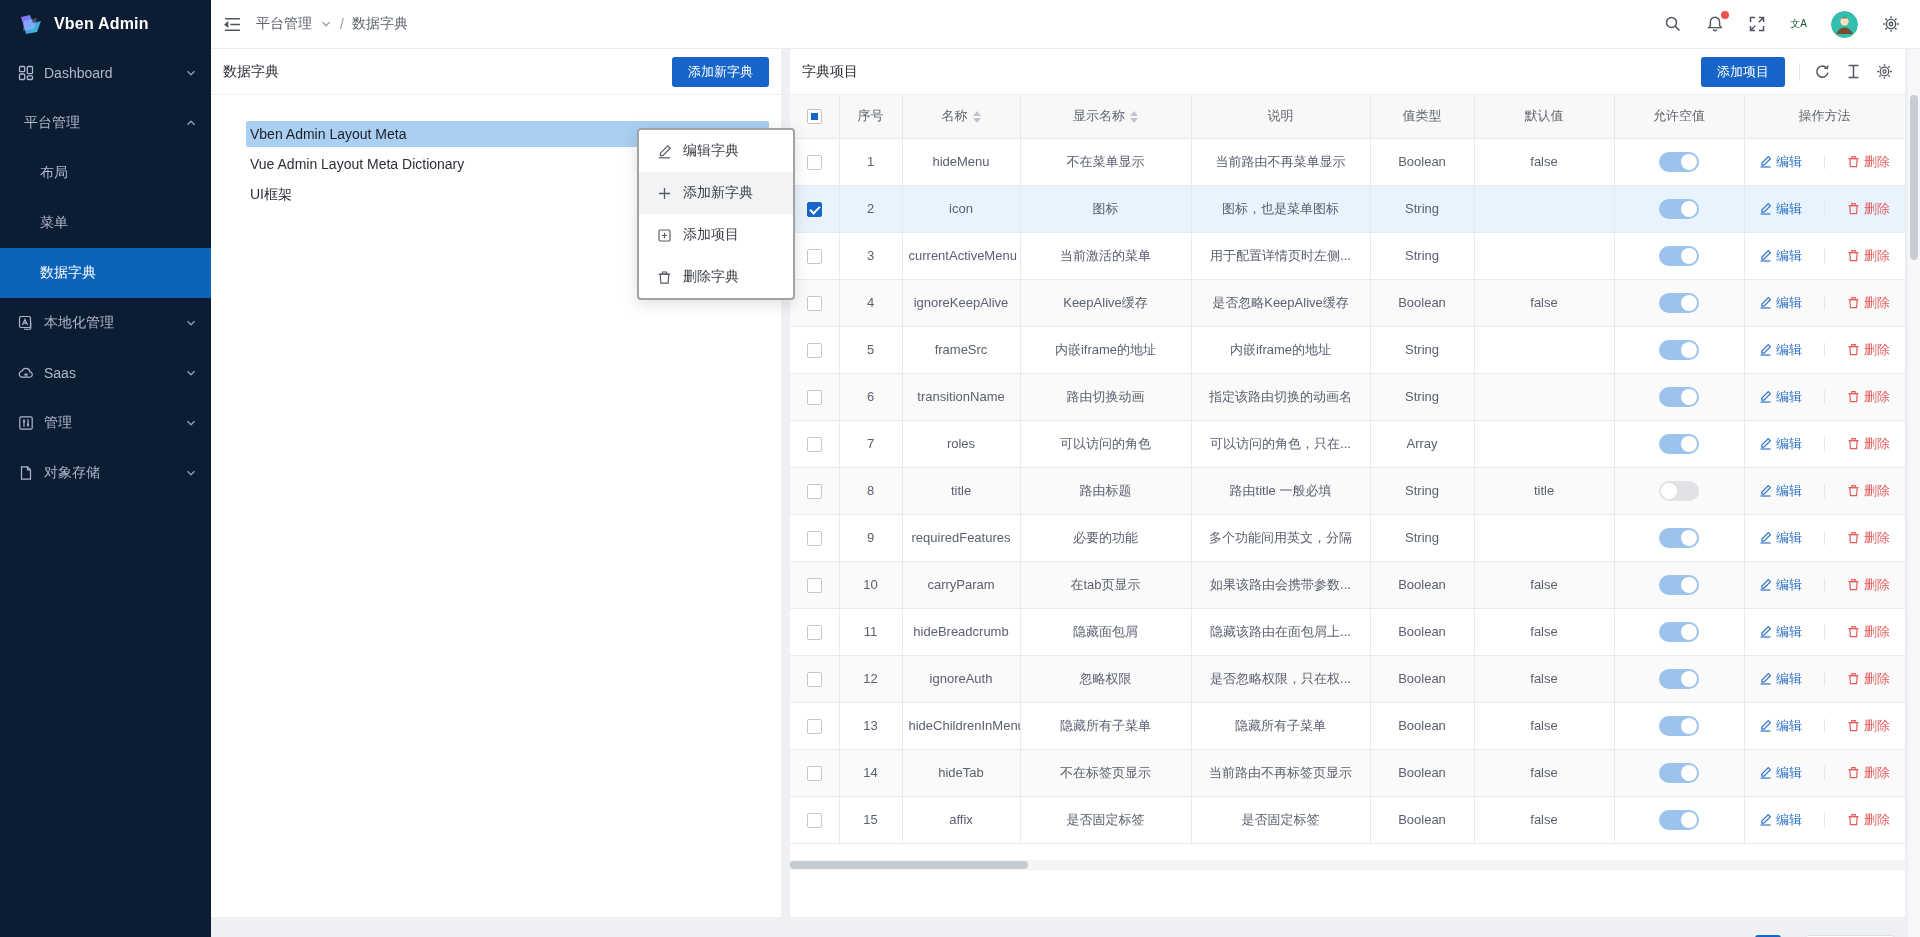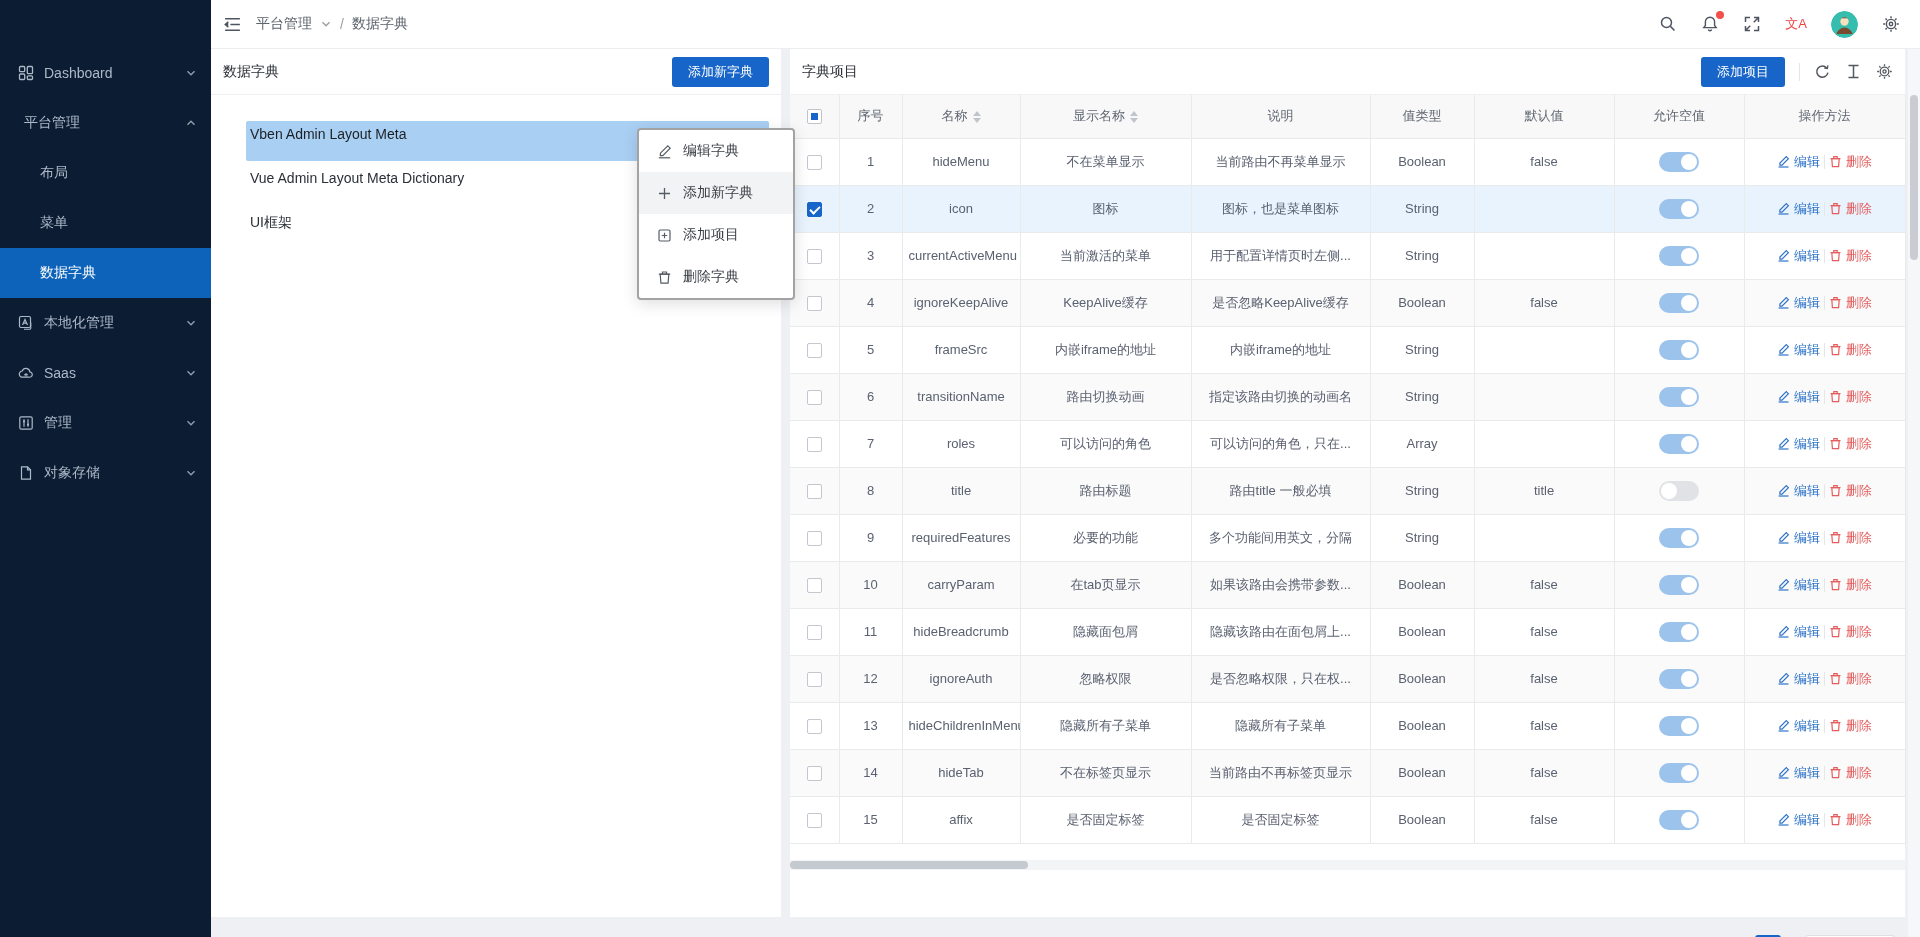--- a/index.html
+++ b/index.html
@@ -22,38 +22,38 @@
   .chev.up{transform:rotate(180deg);}
 
   
   .topbar{position:absolute;left:211px;top:0;right:0;height:49px;background:#fff;border-bottom:1px solid #ebedf0;
     display:flex;align-items:center;padding:0 20px 0 12px;box-sizing:border-box;z-index:4;}
   .crumb{display:flex;align-items:center;gap:8px;margin-left:14px;color:#5d646c;font-size:14px;}
   .crumb .sep{color:#9aa0a6;}
   .tb-icons{margin-left:auto;display:flex;align-items:center;gap:24px;}
   .tb-icon{position:relative;width:18px;height:18px;color:#4e5560;cursor:pointer;}
   .tb-icon .dot{position:absolute;top:-4px;right:-5px;width:8px;height:8px;border-radius:50%;background:#f1504c;}
-  .translate-glyph{font-size:13px;color:#ef4444;line-height:18px;white-space:nowrap;cursor:pointer;}
+  .translate-glyph{font-size:10px;color:#14532d;line-height:18px;white-space:nowrap;cursor:pointer;}
   .avatar{width:27px;height:27px;border-radius:50%;overflow:hidden;cursor:pointer;}
 
   
   .panel{position:absolute;top:49px;background:#fff;height:868px;box-sizing:border-box;}
   .left-panel{left:211px;width:570px;}
   .right-panel{left:790px;width:1115px;}
   .panel-hd{height:46px;display:flex;align-items:center;padding:0 12px;border-bottom:1px solid #f0f0f2;box-sizing:border-box;}
   .panel-title{font-size:14px;color:#2b2f36;font-weight:500;}
   .btn-primary{margin-left:auto;background:#1765c8;color:#fff;border:none;border-radius:3px;height:30px;padding:0 16px;
     font-size:13px;font-family:inherit;cursor:pointer;white-space:nowrap;}
   .hd-tools{display:flex;align-items:center;gap:14px;margin-left:14px;}
   .hd-sep{width:1px;height:18px;background:#e3e6ea;}
   .tool-icon{width:17px;height:17px;color:#54595f;cursor:pointer;}
 
   
   .dict-list{margin:26px 12px 0 35px;}
-  .dict-item{height:40px;line-height:26px;margin-bottom:4px;padding-left:4px;color:#2b2f36;font-size:14px;
+  .dict-item{height:26px;line-height:26px;margin-bottom:4px;padding-left:4px;color:#2b2f36;font-size:14px;
     white-space:nowrap;overflow:hidden;cursor:pointer;border-radius:2px;}
   .dict-item[data-selected="true"]{background:#a9cff3;color:#1c2025;}
 
   
   .ctx-menu{position:absolute;left:637px;top:128px;width:154px;background:#fff;border:2px solid #a3a3a3;border-radius:4px;
     box-shadow:0 4px 16px rgba(0,0,0,.13);z-index:20;padding:0;}
   .ctx-item{height:42px;display:flex;align-items:center;gap:11px;padding:0 14px 0 18px;font-size:14px;color:#3a3f45;cursor:pointer;}
   .ctx-item[data-hover="true"]{background:#f2f3f5;}
   .ctx-icon{width:15px;height:15px;color:#565c63;}
 
@@ -75,21 +75,21 @@
   .checkbox[data-state="true"]::after{content:"";position:absolute;left:4px;top:1px;width:4px;height:8px;
     border:solid #fff;border-width:0 2px 2px 0;transform:rotate(45deg);}
   .checkbox.indeterminate{border-color:#bfc4cc;}
   .checkbox.indeterminate::after{content:"";position:absolute;left:3px;top:3px;width:7px;height:7px;background:#1765c8;}
   .switch{display:inline-block;width:40px;height:20px;border-radius:10px;position:relative;vertical-align:middle;cursor:pointer;}
   .switch[data-state="on"]{background:#9cc3ec;}
   .switch[data-state="off"]{background:#e0e2e6;}
   .switch .knob{position:absolute;top:2px;width:16px;height:16px;border-radius:50%;background:#fff;}
   .switch[data-state="on"] .knob{right:2px;}
   .switch[data-state="off"] .knob{left:2px;}
-  .cell-actions{display:flex;align-items:center;justify-content:center;gap:4px;}
+  .cell-actions{display:flex;align-items:center;justify-content:center;gap:22px;}
   .link{display:inline-flex;align-items:center;gap:4px;cursor:pointer;font-size:13px;text-decoration:none;}
   .link.edit{color:#2e73c8;}
   .link.del{color:#e35d5d;}
   .link .l-icon{width:13px;height:13px;}
   .action-divider{width:1px;height:14px;background:#e4e7ea;}
 
   
   .h-scrollbar{position:absolute;left:0;right:0;top:811px;height:10px;background:#f3f4f6;}
   .h-scrollbar .thumb{position:absolute;left:0;top:1px;height:8px;width:238px;background:#c5c9d0;border-radius:4px;cursor:pointer;}
   .pagination{position:absolute;right:10px;top:886px;height:26px;display:flex;align-items:center;gap:24px;}
@@ -101,20 +101,36 @@
   .pg-size .chev{width:10px;height:10px;color:#b8bcc2;}
   .v-scrollbar{position:absolute;right:0;top:49px;width:12px;bottom:0;background:#f6f7f8;z-index:6;}
   .v-scrollbar .thumb{position:absolute;left:2px;top:46px;width:8px;height:165px;background:#c9cdd3;border-radius:4px;cursor:pointer;}
 </style>
 </head>
 <body>
 
 <div class="stage">
 
   <aside class="sidebar">
+    <div class="logo">
+      <span>
+        <svg width="27" height="27" viewBox="0 0 27 27">
+          <defs>
+            <linearGradient id="lg1" x1="0" y1="0" x2="1" y2="1">
+              <stop offset="0" stop-color="#9c6ff2"></stop>
+                <stop offset="0.5" stop-color="#4f8df5"></stop>
+                <stop offset="1" stop-color="#2fd6c4"></stop>
+            </linearGradient>
+          </defs>
+          <path d="M4 6 L13 4 L16 12 L24 10 L20 21 L9 23 Z" fill="url(#lg1)"></path>
+          <path d="M7 10 L20 7 L17 18 L6 20 Z" fill="#ffffff" opacity="0.25"></path>
+        </svg>
+      </span>
+      <span class="logo-title">Vben Admin</span>
+    </div>
 
     <nav class="menu">
       <div class="menu-item" data-active="false">
         <span class="mi-icon">
           <svg viewBox="0 0 16 16" fill="none" stroke="currentColor" stroke-width="1.3">
             <rect x="1.5" y="1.5" width="5.2" height="5.2" rx="1"></rect>
               <rect x="9.3" y="1.5" width="5.2" height="7.2" rx="1"></rect>
             <rect x="1.5" y="9" width="5.2" height="5.5" rx="1"></rect>
               <rect x="9.3" y="10.8" width="5.2" height="3.7" rx="1"></rect>
           </svg>

